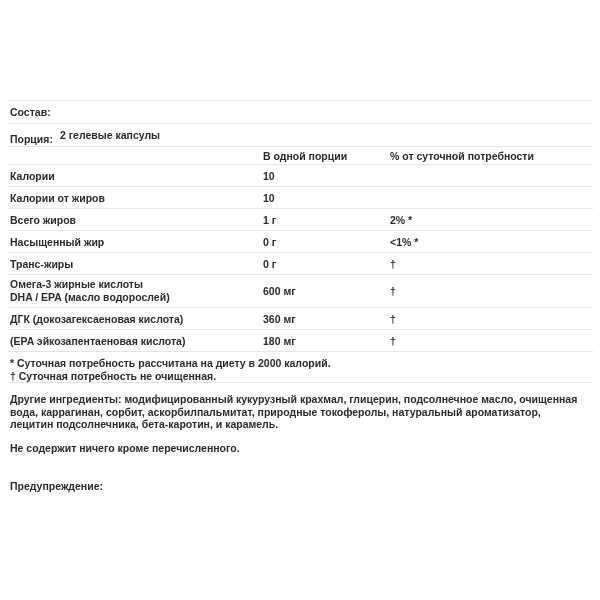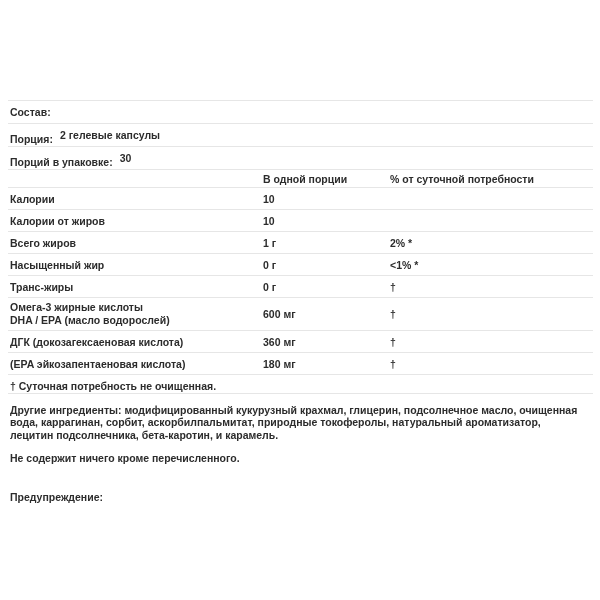--- a/index.html
+++ b/index.html
@@ -62,24 +62,20 @@
 
   <div class="frame">
     <div class="meta-rows">
       <div class="meta-row">
         <span>Состав:</span>
       </div>
       <div class="meta-row">
         <span class="mlabel">Порция:</span>
         <span>2 гелевые капсулы</span>
       </div>
-      <div class="meta-row">
-        <span class="mlabel">Порций в упаковке:</span>
-        <span>30</span>
-      </div>
     </div>
 
     <div>
       <div class="t-row t-head">
         <div class="c-name"></div>
         <div class="c-amt">В одной порции</div>
         <div class="c-dv">% от суточной потребности</div>
       </div>
 
       <div class="t-row single">
@@ -121,20 +117,21 @@
         <div class="c-dv">†</div>
       </div>
       <div class="t-row single">
         <div class="c-name">(EPA эйкозапентаеновая кислота)</div>
         <div class="c-amt">180 мг</div>
         <div class="c-dv">†</div>
       </div>
     </div>
 
     <div class="footnotes">
+      <div>* Суточная потребность рассчитана на диету в 2000 калорий.</div>
       <div>† Суточная потребность не очищенная.</div>
     </div>
 
     <p class="para">Другие ингредиенты: модифицированный кукурузный крахмал, глицерин, подсолнечное масло, очищенная вода, каррагинан, сорбит, аскорбилпальмитат, природные токоферолы, натуральный ароматизатор, лецитин подсолнечника, бета-каротин, и карамель.</p>
 
     <p class="contains-note">Не содержит ничего кроме перечисленного.</p>
 
     <p class="warning-label">Предупреждение:</p>
   </div>
 </div>

